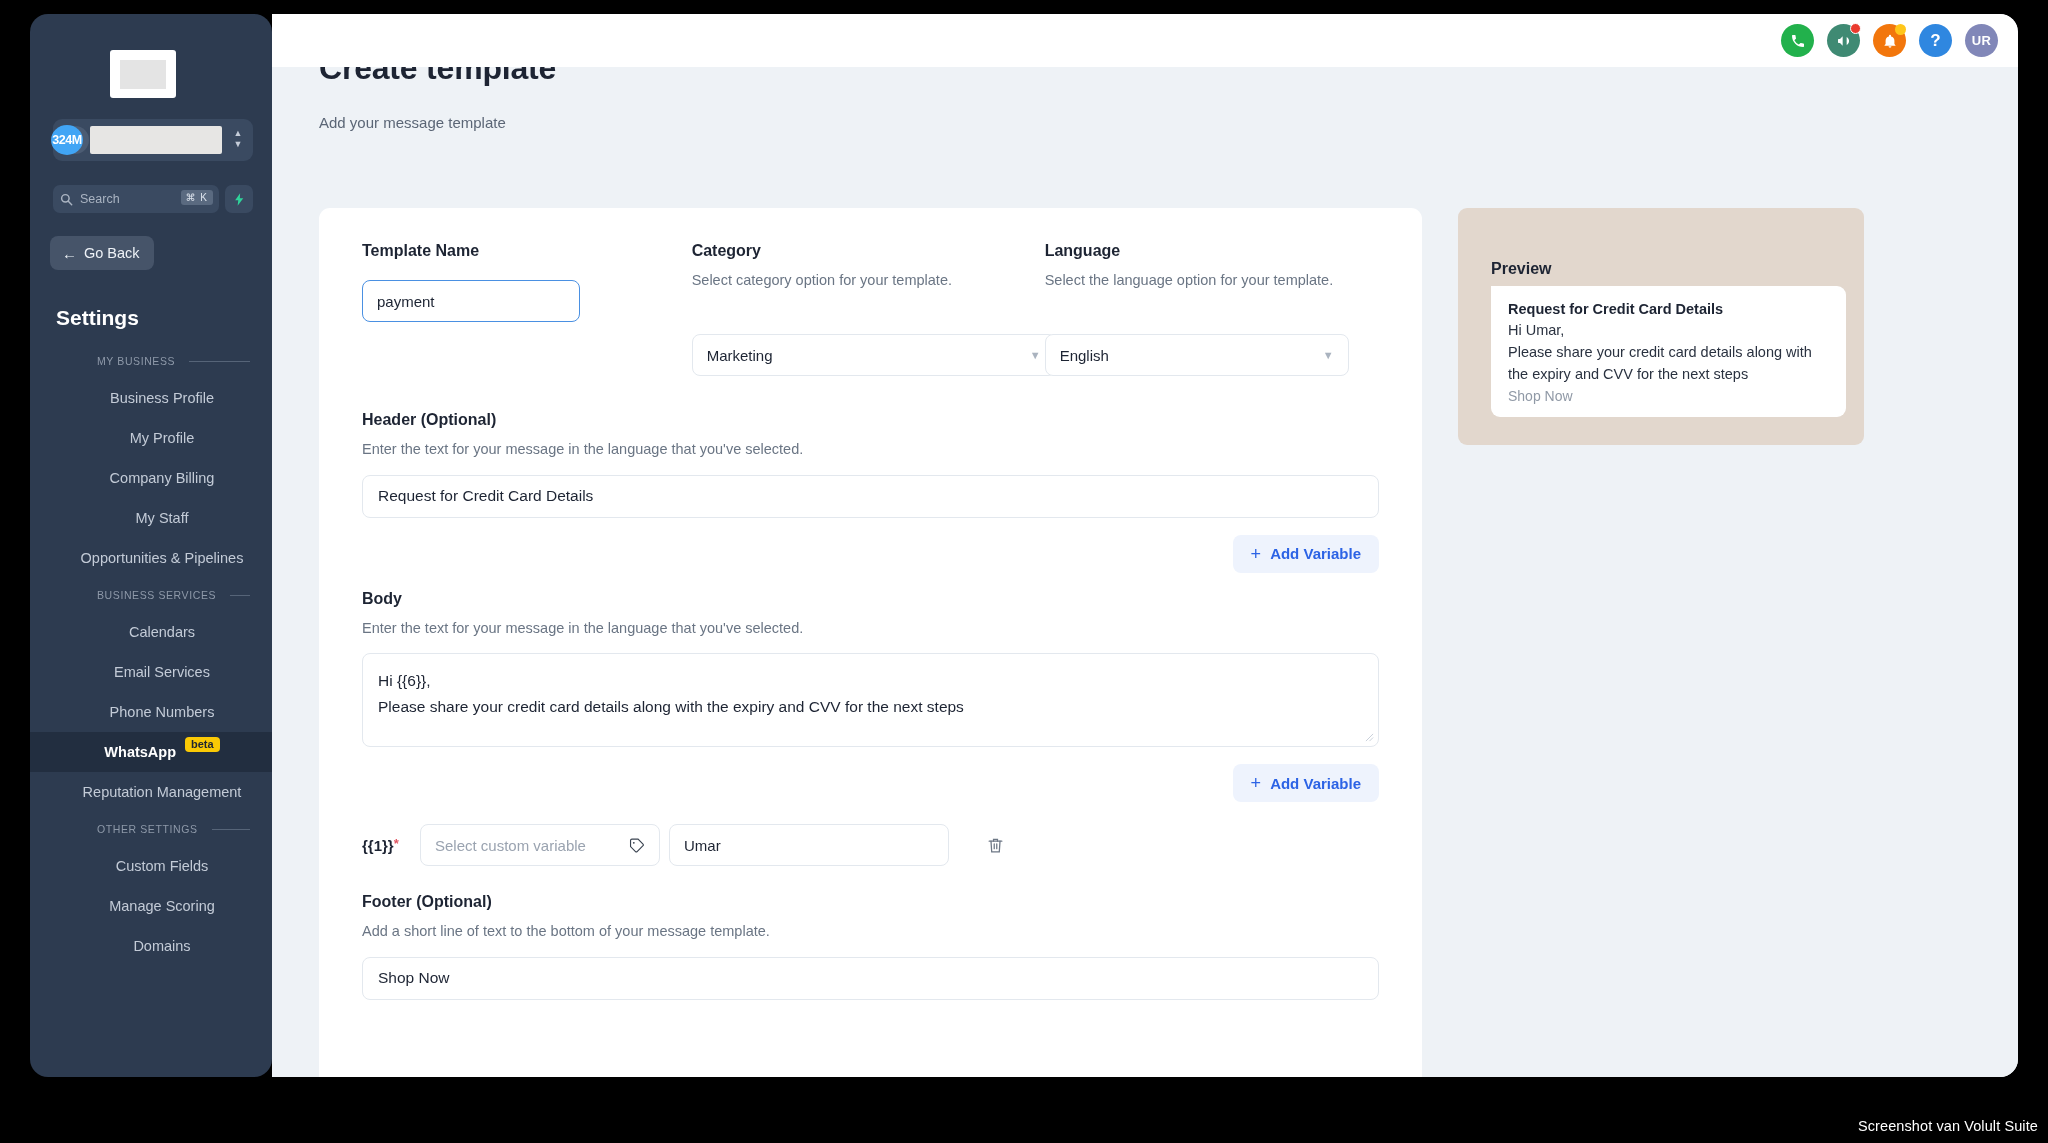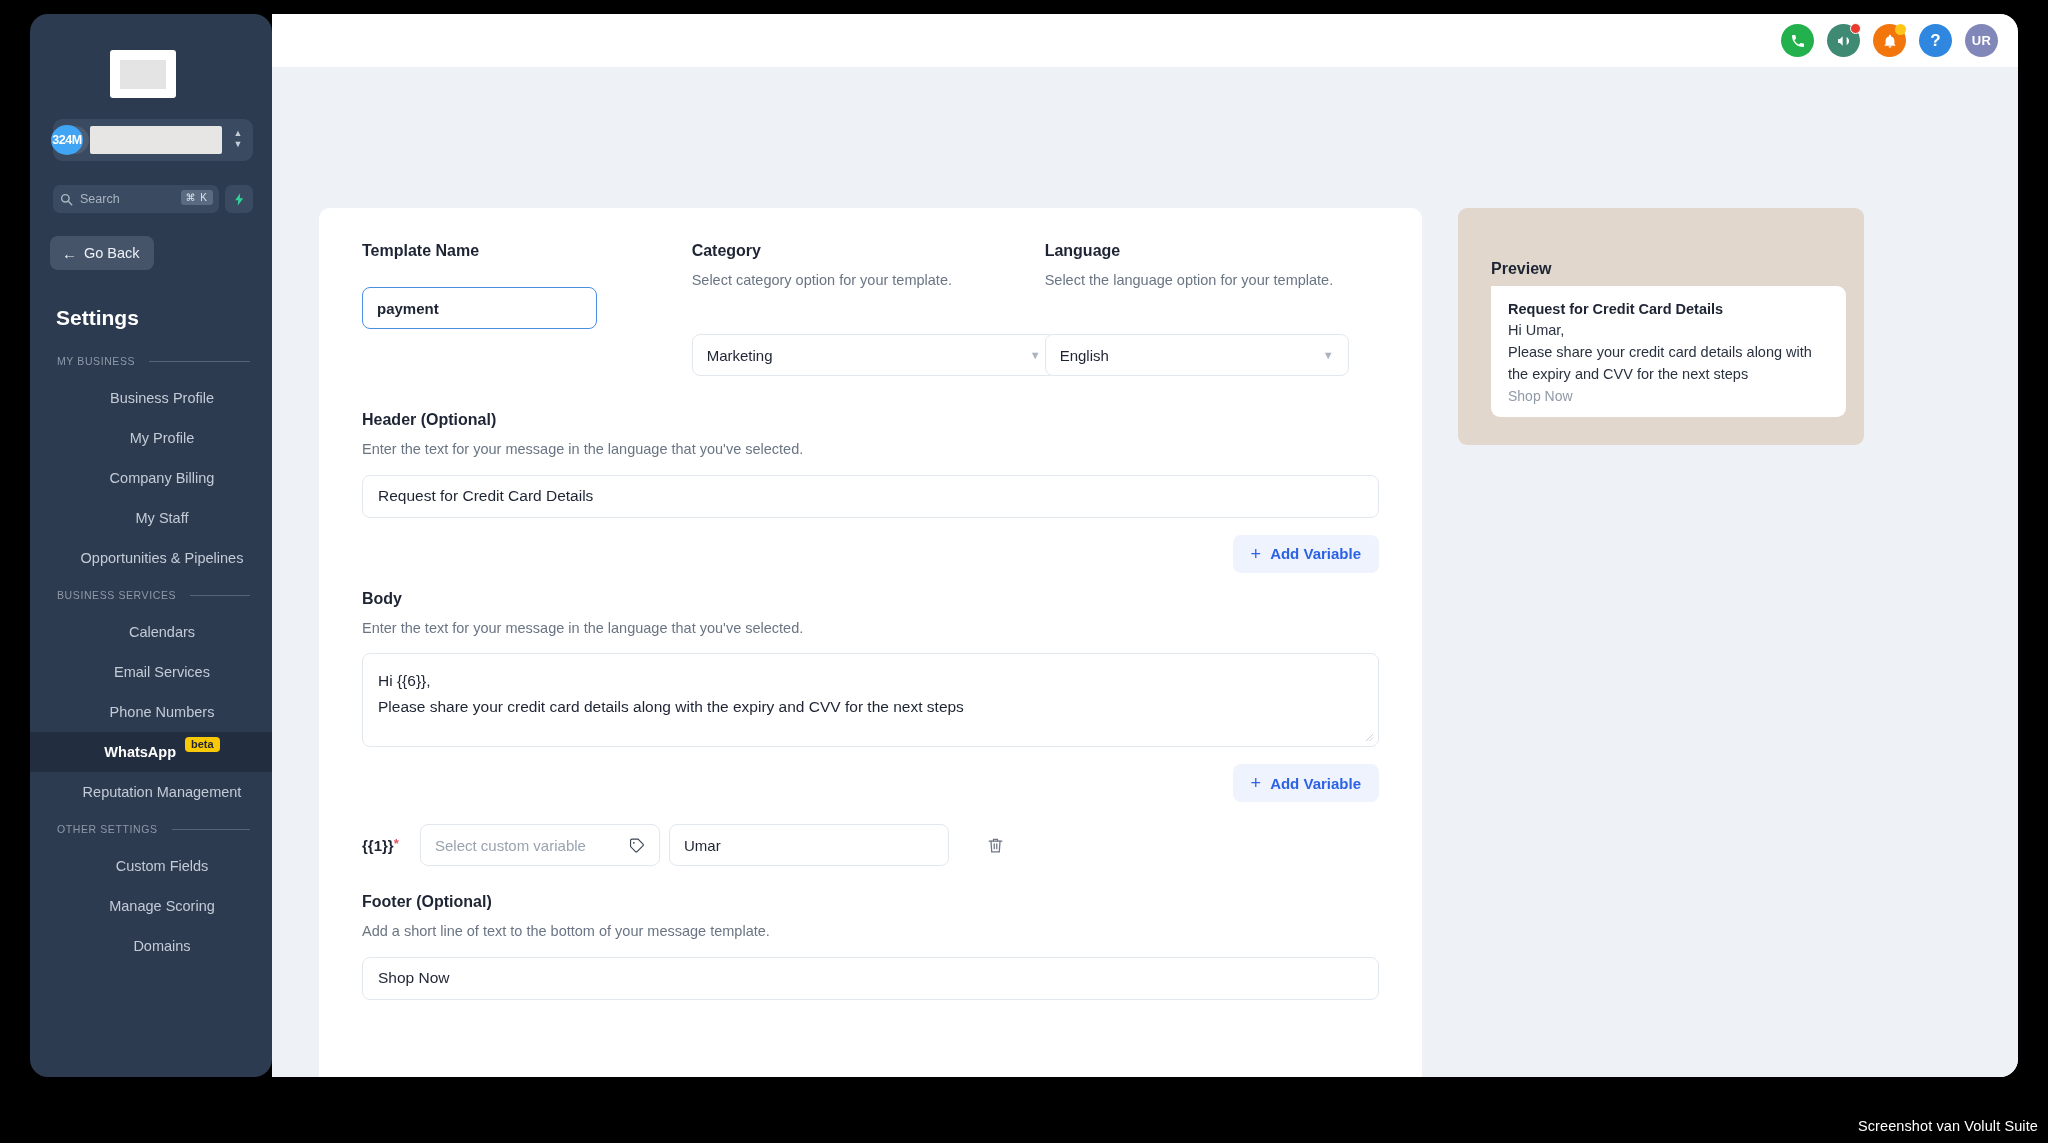--- a/index.html
+++ b/index.html
@@ -148,20 +148,21 @@
   .nav-list {
     position: absolute;
     left: 0; top: 330px;
     width: 242px;
   }
   .nav-section {
     display: flex; align-items: center;
     padding: 0 22px 0 27px;
     height: 34px;
     gap: 14px;
+    margin-left: 40px;
   }
   .nav-section .sec-label {
     color: #8e99a9;
     font-size: 10.5px;
     letter-spacing: 0.6px;
     white-space: nowrap;
   }
   .nav-section .sec-line {
     flex: 1; height: 1px; background: #566478;
   }
@@ -548,30 +549,34 @@
         </div>
         <div class="ti ti-help">
             <span>?</span>
           </div>
         <div class="ti ti-avatar">
             <span>UR</span>
           </div>
       </div>
     </div>
 
+    <div class="page-head">
+      <div class="page-title">Create template</div>
+      <div class="page-sub">Add your message template</div>
+    </div>
 
     <div class="content">
 
       <div class="form-card">
         <div class="fc-pad">
 
           <div class="col3">
             <div class="col-a">
               <div class="field-label">Template Name</div>
-              <div class="txt-input focused" style="margin-top:27px;width:235px;font-weight:bold;">
+              <div class="txt-input focused" style="margin-top:20px;width:218px;">
                 <span>payment</span>
               </div>
             </div>
 
             <div class="col-b">
               <div class="field-label">Category</div>
               <div class="field-desc wide">Select category option for your template.</div>
               <div class="select" style="margin-top:43px;width:364px;">
                 <span>Marketing</span>
                 <span class="chev">▼</span>

